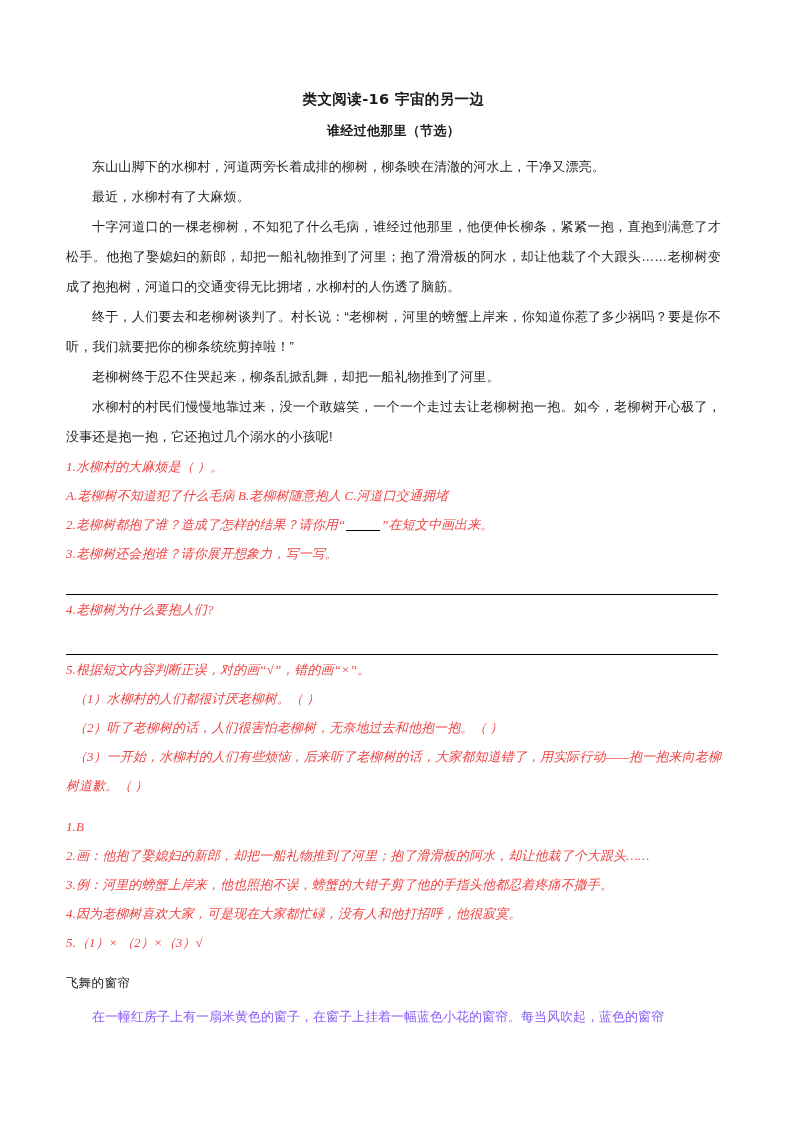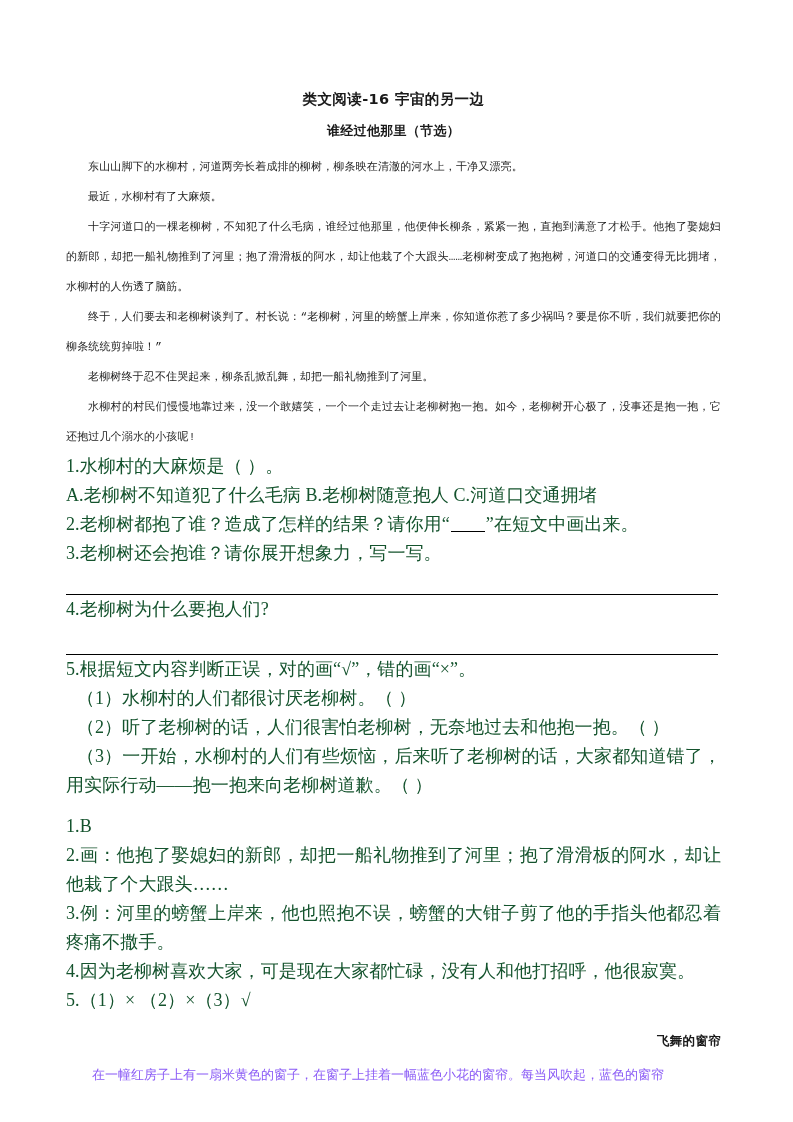--- a/index.html
+++ b/index.html
@@ -37,52 +37,53 @@
   .doc-subtitle {
     text-align: center;
     font-family: "DejaVu Sans", "Liberation Sans", sans-serif;
     font-size: 13px;
     font-weight: bold;
     letter-spacing: 0.3px;
     margin: 0 0 12px 0;
     line-height: 1.4;
   }
   .section-title {
-    text-align: right;
+    text-align: left;
     font-family: "DejaVu Sans", "Liberation Sans", sans-serif;
     font-size: 12.5px;
-    font-weight: bold;
+    font-weight: normal;
     letter-spacing: 0.3px;
     margin: 17px 0 10px 0;
     line-height: 1.4;
   }
 
   
   .passage p {
-    font-family: Liberation Mono, monospace;
-    font-size: 11px;
+    font-family: Liberation Sans, sans-serif;
+    font-size: 13px;
     line-height: 30px;
     margin: 0;
     text-indent: 2em;
     text-align: justify;
     letter-spacing: 0.15px;
     color: #1c1c1c;
   }
 
   
   .questions p,
   .answers p {
     font-family: "Liberation Serif", "DejaVu Serif", serif;
-    font-size: 18px;
+    font-size: 13px;
     line-height: 29px;
     margin: 0;
     text-indent: 0;
     text-align: justify;
     letter-spacing: 0.1px;
-    color: #14532d;
+    color: #ef4444;
+    font-style: italic;
   }
   .questions p.sub,
   .answers p.sub {
     text-indent: 0.6em;
   }
   .blank-inline {
     display: inline-block;
     width: 34px;
     border-bottom: 1.5px solid #000;
     vertical-align: -2px;

